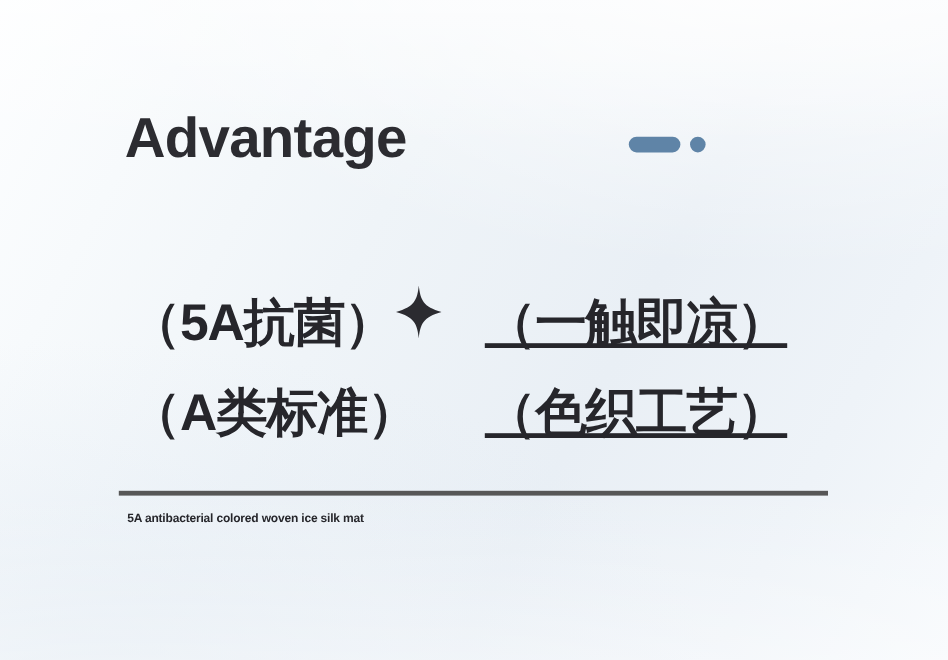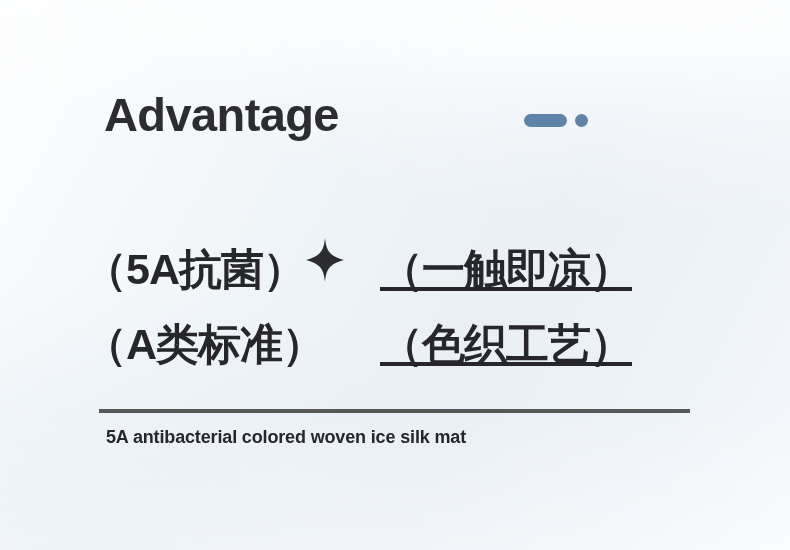--- a/index.html
+++ b/index.html
@@ -105,21 +105,21 @@
     top: 0;
     width: 13px;
     height: 13px;
     border-radius: 50%;
     background: #5f84a7;
   }
 
   
   #feature-grid {
     position: absolute;
-    left: 84px;
+    left: 108px;
     top: 234px;
     width: 600px;
   }
   .feature-row {
     position: relative;
     height: 75px;
   }
   .feature-cell {
     position: absolute;
     top: 0;
@@ -151,21 +151,21 @@
     width: 591px;
     height: 4px;
     background: #575757;
   }
 
   
   #caption {
     position: absolute;
     left: 106px;
     top: 427px;
-    font-size: 18px;
+    font-size: 10px;
     font-weight: bold;
     letter-spacing: -0.15px;
     color: #26262b;
     white-space: nowrap;
   }
 </style>
 </head>
 <body>
 
 <div id="banner">

